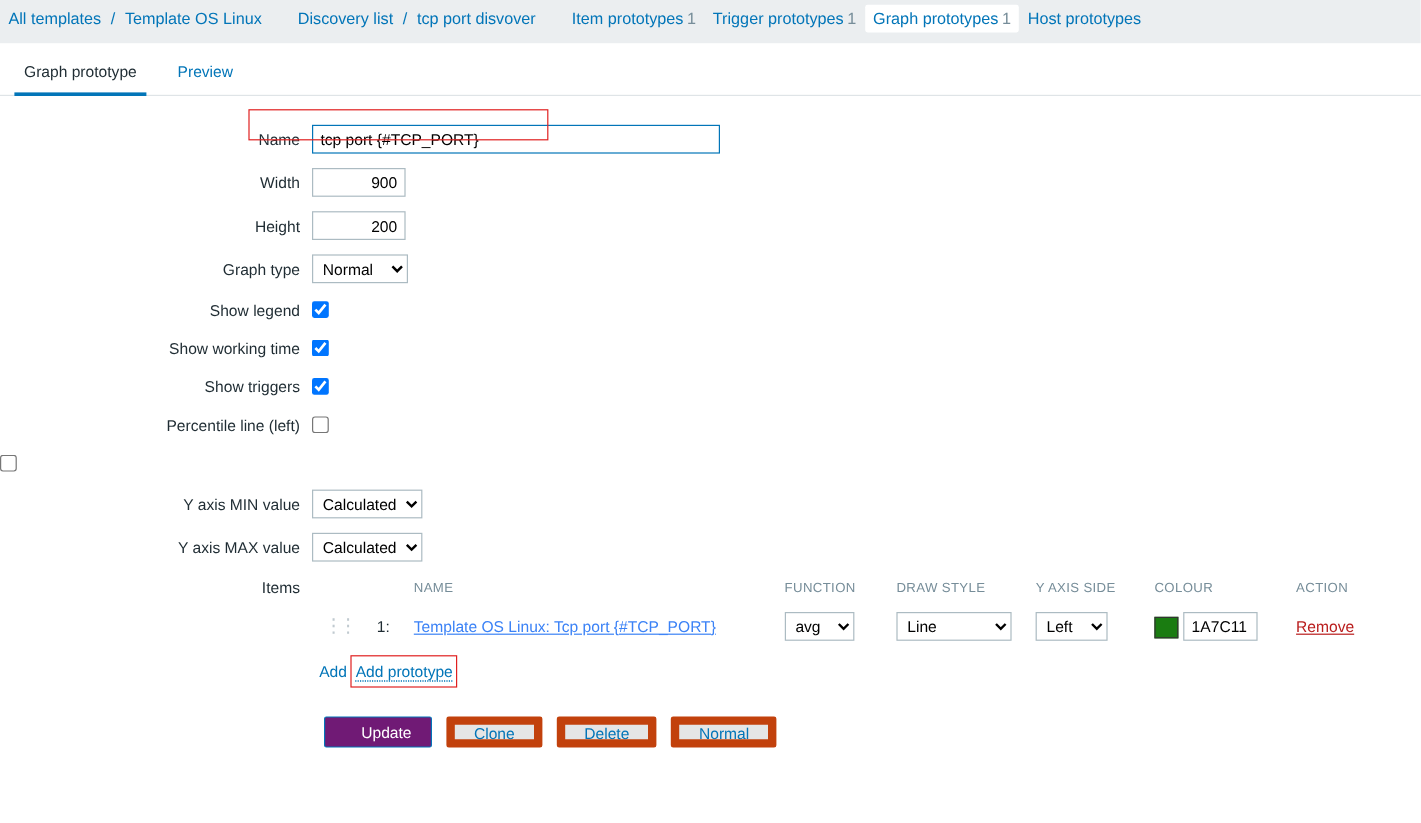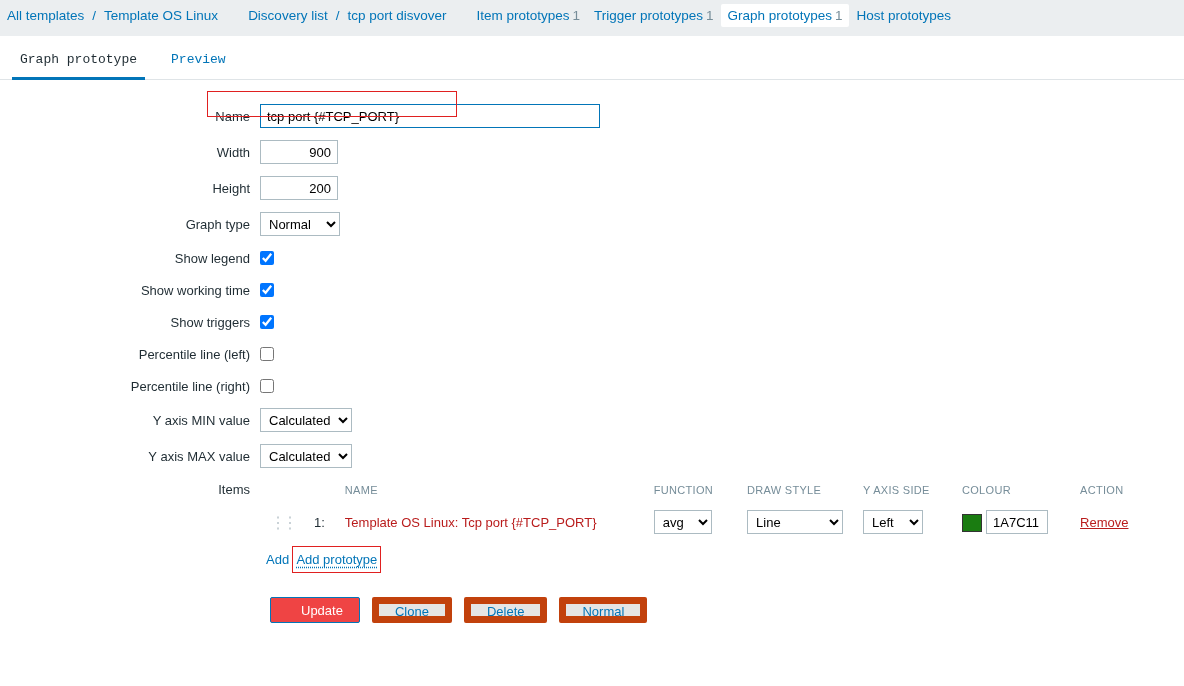--- a/index.html
+++ b/index.html
@@ -7,21 +7,21 @@
   a { color: #0275b8; text-decoration: none; }
 
   .crumbbar { background: #ebeef0; padding: 4px 0 9px 0; font-size: 13.5px; }
   .crumbbar .items { display: flex; align-items: center; flex-wrap: wrap; }
   .crumb { color: #0275b8; padding: 4px 7px; border-radius: 2px; }
   .crumbbar .sep { color: #0275b8; padding: 0 1px; }
   .crumbbar .gap { width: 16px; }
   .crumbbar .tab-cnt { color: #768d99; padding-left: 3px; }
   .crumbbar .active { background: #fff; }
 
-  .subtabs { display: flex; padding: 0 12px; border-bottom: 1px solid #dfe4e7; margin-top: 10px; font-family: Liberation Mono, monospace; }
+  .subtabs { display: flex; padding: 0 12px; border-bottom: 1px solid #dfe4e7; margin-top: 10px; }
   .subtab { padding: 6px 8px 10px 8px; cursor: pointer; }
   .subtab.sel { color: #1f2c33; border-bottom: 3px solid #0275b8; margin-bottom: -1px; }
   .subtab.link { color: #0275b8; margin-left: 18px; }
 
   .form { width: 1150px; padding: 18px 0 40px 0; }
   .row { display: flex; align-items: center; padding: 6px 0; min-height: 32px; }
   .row .lab { width: 260px; text-align: right; padding-right: 10px; color: #1f2c33; }
   .row .ctl { flex: 1; display: flex; align-items: flex-start; }
   .row.topalign { align-items: flex-start; }
   .row.topalign .lab { padding-top: 2px; }
@@ -36,32 +36,32 @@
   .name-input { width: 340px; border: 1px solid #0275b8 !important; }
   .name-box { position: absolute; left: -53px; top: -13px; width: 250px; height: 26px; border: 1px solid #e02020; pointer-events: none; }
 
   .ck { width: 14px; height: 14px; }
 
   .items-table { border-collapse: collapse; width: 880px; }
   .items-table th { text-align: left; font-weight: normal; color: #768d99; text-transform: uppercase; font-size: 11px; letter-spacing: 0.3px; padding: 4px 10px 8px 10px; }
   .items-table td { padding: 6px 10px; vertical-align: middle; }
   .drag { color: #c0cad0; cursor: move; font-size: 16px; letter-spacing: -4px; }
   .rownum { color: #1f2c33; }
-  .itemlink { color: #b91c1c; }
+  .itemlink { color: #3b82f6; text-decoration: underline; }
   .swatch { display: inline-block; width: 20px; height: 18px; border: 1px solid #333; vertical-align: middle; margin-right: 4px; }
   .color-in { width: 62px; }
   .removelnk { color: #b91c1c; text-decoration: underline; }
   .items-footer { padding: 12px 0 4px 6px; position: relative; }
   .items-footer a { color: #0275b8; }
   .addproto { text-decoration: underline dotted; text-underline-offset: 3px; }
   .redbox2 { position: absolute; border: 1px solid #e02020; pointer-events: none; }
 
   .btnrow { display: flex; gap: 12px; padding-left: 270px; margin-top: 20px; }
   .btn { height: 26px; padding: 0 16px; font-family: inherit; font-size: 13px; border-radius: 2px; cursor: pointer; }
-  .btn.primary { background: #ef4444; color: #fff; border: 1px solid #0275b8; padding-left: 30px; }
+  .btn.primary { background: #701a75; color: #fff; border: 1px solid #0275b8; padding-left: 30px; }
   .btn.secondary { background: #e5e5e5; color: #0275b8; border: 7px solid #c2410c; }
 </style>
 </head>
 <body>
 
 <div class="crumbbar">
   <div class="items">
     <a class="crumb">All templates</a>
     <span class="sep">/</span>
     <a class="crumb">Template OS Linux</a>
@@ -145,21 +145,20 @@
   </div>
 
   <div class="row">
     <div class="lab">Percentile line (left)</div>
     <div class="ctl">
         <input type="checkbox" class="ck" style="">
       </div>
   </div>
 
   <div class="row">
-    <div class="lab">Percentile line (right)</div>
     <div class="ctl">
         <input type="checkbox" class="ck" style="">
       </div>
   </div>
 
   <div class="row">
     <div class="lab">Y axis MIN value</div>
     <div class="ctl">
         <select class="sel-md"><option>Calculated</option></select>
       </div>

